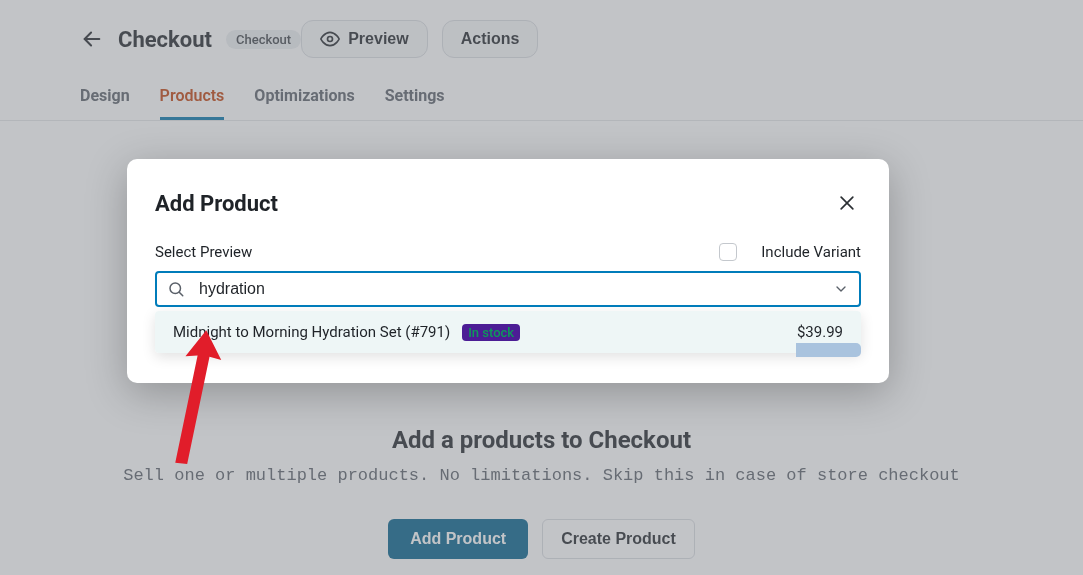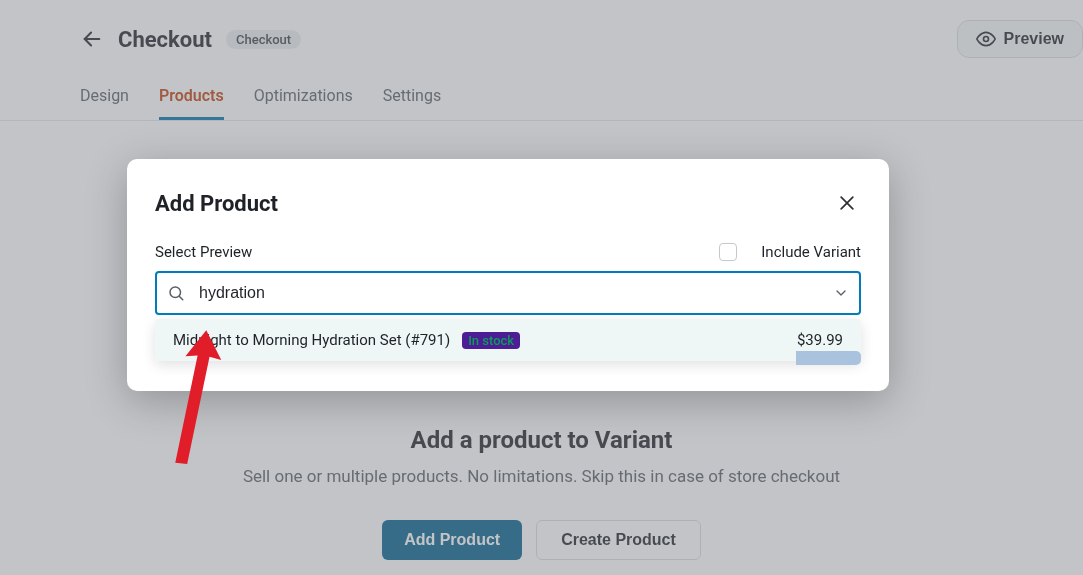--- a/index.html
+++ b/index.html
@@ -1,53 +1,53 @@
 <!DOCTYPE html>
 <html><head>
 <meta charset="utf-8">
 <style>
   * { box-sizing: border-box; margin: 0; padding: 0; }
   html, body { width: 1083px; height: 575px; font-family: -apple-system, BlinkMacSystemFont, "Segoe UI", Roboto, sans-serif; overflow: hidden; }
   body { position: relative; background: #fff; }
 
   
   .page { width: 100%; height: 100%; padding-top: 20px; }
-  .header-row { display: flex; align-items: center; justify-content: space-between; padding: 0 0 0 80px; }
+  .header-row { display: flex; align-items: center; padding: 0 0 0 80px; }
   .header-left { display: flex; align-items: center; gap: 14px; }
   .back-btn { width: 24px; height: 24px; display: flex; align-items: center; justify-content: center; cursor: pointer; color: #1f2328; }
   .page-title { font-size: 22px; font-weight: 700; color: #1f2328; }
   .title-badge { background: #eceef1; color: #3d4248; font-size: 13px; border-radius: 10px; padding: 2px 10px; font-weight: 500; }
   .header-right { display: flex; gap: 14px; padding-right: 0px; }
   .btn { border-radius: 12px; font-size: 16px; font-weight: 600; display: flex; align-items: center; gap: 8px; cursor: pointer; border: 1px solid #d9dce1; background: #f6f7f8; color: #1f2328; padding: 8px 18px; }
 
   .tabs { display: flex; gap: 30px; padding: 28px 0 0 80px; border-bottom: 1px solid #e3e5e8; margin-right: 0; }
-  .tab { font-size: 16px; color: #5a6069; padding-bottom: 12px; cursor: pointer; border-bottom: 3px solid transparent; font-weight: 400; }
+  .tab { font-size: 16px; color: #5a6069; padding-bottom: 12px; cursor: pointer; border-bottom: 3px solid transparent; font-weight: 700; }
   .tab.active { color: #c2410c; border-bottom-color: #0073aa; font-weight: 600; }
 
   .content { display: flex; flex-direction: column; align-items: center; padding-top: 305px; gap: 12px; }
   .content h2 { font-size: 24px; font-weight: 700; color: #1f2328; }
-  .content p { font-size: 17px; color: #5a6069; }
+  .content p { font-size: 17px; color: #5a6069; font-family: Liberation Mono, monospace; }
   .content-buttons { display: flex; gap: 14px; margin-top: 22px; }
-  .btn-secondary { background: #fff; color: #1f2328; border: 1px solid #d9dce1; padding: 10px 24px; font-size:16px; font-weight:600; border-radius:6px; cursor:pointer;}
+  .btn-secondary { background: #fff; color: #1f2328; border: 1px solid #d9dce1; padding: 10px 18px; font-size:16px; font-weight:600; border-radius:6px; cursor:pointer;}
   .btn-primary-lg { background: #005f8a; color: #fff; border: none; padding: 10px 22px; font-size:16px; font-weight:600; border-radius:6px; cursor:pointer; }
 
   
   .overlay { position: absolute; inset: 0; background: rgba(120,124,130,0.45); }
   .modal { position: absolute; left: 127px; top: 159px; width: 762px; background: #fff; border-radius: 10px; box-shadow: 0 10px 40px rgba(0,0,0,0.25); padding: 30px 28px 30px 28px; }
   .modal-header { display: flex; align-items: center; justify-content: space-between; }
   .modal-title { font-size: 22px; font-weight: 700; color: #1f2328; }
   .close-btn { width: 28px; height: 28px; display:flex; align-items:center; justify-content:center; cursor:pointer; color:#2b2f33; }
 
   .form-row { display:flex; align-items:center; justify-content:space-between; margin-top: 26px; }
   .form-label { font-size: 15px; color:#1f2328; }
   .checkbox-wrap { display:flex; align-items:center; gap:24px; font-size:15px; color:#1f2328; }
   .chkbox { width:18px; height:18px; border:1.5px solid #c4c8cd; border-radius:4px; background:#fff; cursor:pointer; }
 
   .search-wrap { position:relative; margin-top:10px; }
-  .search-input { width:100%; height:44px; border:2px solid #007cba; border-radius:4px; padding: 0 42px 0 42px; font-size:16px; color:#1f2328; outline:none; }
+  .search-input { width:100%; height:36px; border:2px solid #007cba; border-radius:4px; padding: 0 42px 0 42px; font-size:16px; color:#1f2328; outline:none; }
   .search-icon-pos { position:absolute; left:12px; top:50%; transform:translateY(-50%); color:#5a6069; }
   .chevron-pos { position:absolute; right:12px; top:50%; transform:translateY(-50%); color:#5a6069; cursor:pointer; }
 
   .dropdown { margin-top:4px; border-radius:4px; overflow:hidden; box-shadow: 0 4px 14px rgba(0,0,0,0.12); }
   .option-row { display:flex; align-items:center; justify-content:space-between; padding: 12px 18px; background:#eef6f6; cursor:pointer; }
   .option-left { display:flex; align-items:center; gap:12px; font-size:15px; color:#1f2328; }
   .stock-badge { color:#0d9a5a; background:#4c1d95; font-size:13px; padding:1px 6px; border-radius:4px; font-weight:500; }
   .option-price { font-size:15px; color:#1f2328; }
 
   .modal-fragment { position:absolute; right:28px; bottom:26px; width:65px; height:14px; background:#a9c3de; border-top-right-radius:5px; border-bottom-right-radius:5px; }
@@ -74,32 +74,35 @@
       <div class="title-badge">Checkout</div>
     </div>
     <div class="header-right">
       <button class="btn">
         <svg width="20" height="20" viewBox="0 0 24 24" fill="none" stroke="currentColor" stroke-width="2" stroke-linecap="round" stroke-linejoin="round">
             <path d="M1 12s4-8 11-8 11 8 11 8-4 8-11 8-11-8-11-8z"></path>
             <circle cx="12" cy="12" r="3"></circle>
           </svg>
         <span>Preview</span>
       </button>
+      <button class="btn">
+        <span>Actions</span>
+      </button>
     </div>
   </div>
 
   <div class="tabs">
     <div class="tab">Design</div>
     <div class="tab active">Products</div>
     <div class="tab">Optimizations</div>
     <div class="tab">Settings</div>
   </div>
 
   <div class="content">
-    <h2>Add a product to Variant</h2>
+    <h2>Add a products to Checkout</h2>
     <p>Sell one or multiple products. No limitations. Skip this in case of store checkout</p>
     <div class="content-buttons">
       <button class="btn-primary-lg">Add Product</button>
       <button class="btn-secondary">Create Product</button>
     </div>
   </div>
 
 </div>
 
 <div class="overlay"></div>

